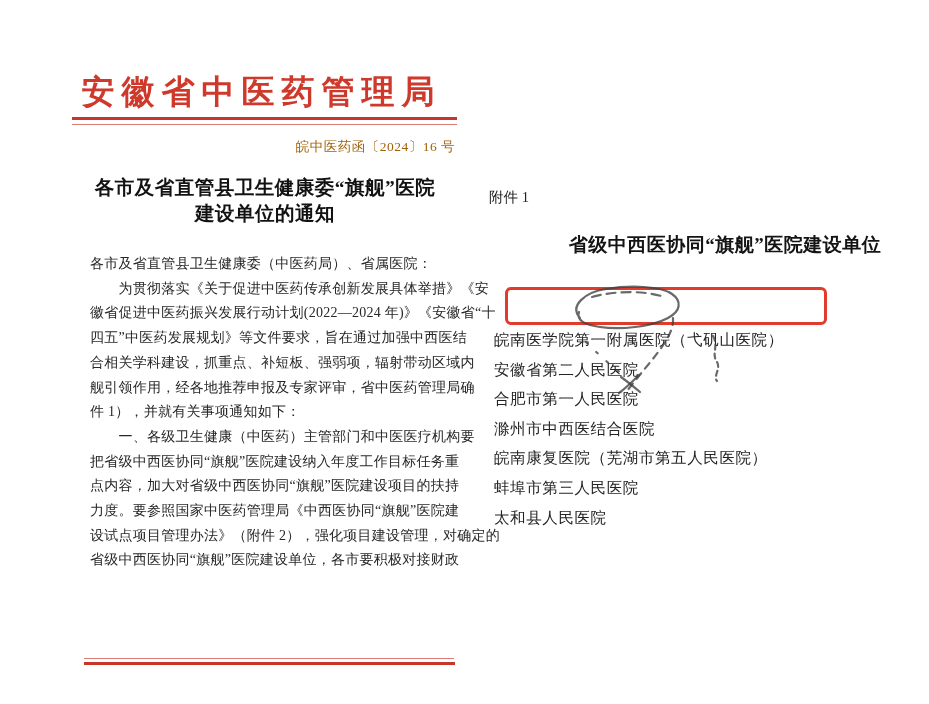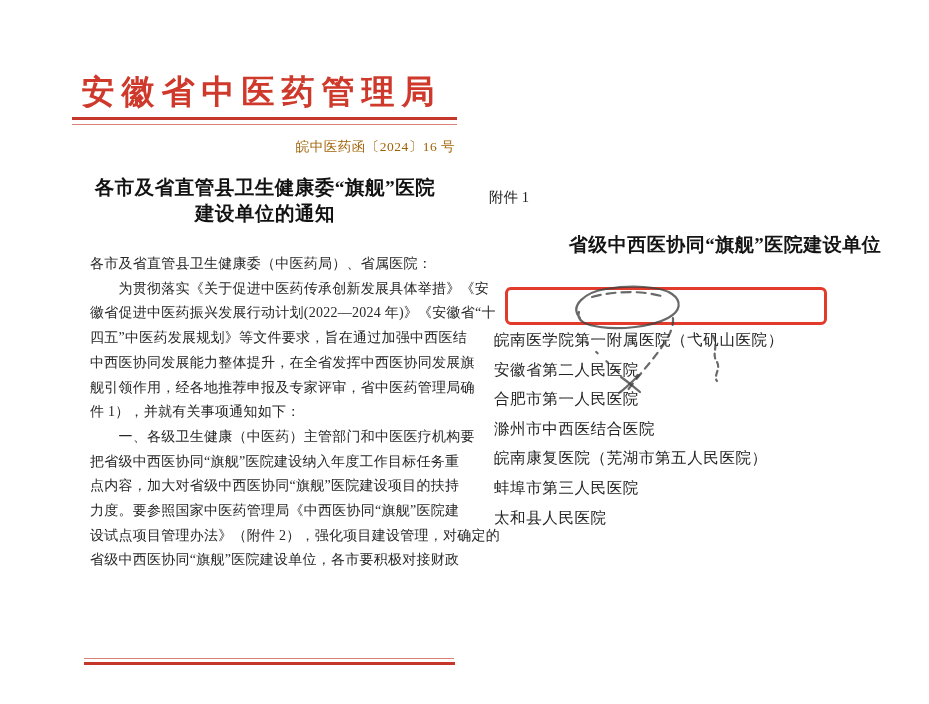--- a/index.html
+++ b/index.html
@@ -88,21 +88,21 @@
 <div class="abs notice-title">
   <div>各市及省直管县卫生健康委“旗舰”医院</div>
   <div>建设单位的通知</div>
 </div>
 
 <div class="abs body-block">
   <div class="body-line">各市及省直管县卫生健康委（中医药局）、省属医院：</div>
   <div class="body-line">　　为贯彻落实《关于促进中医药传承创新发展具体举措》《安</div>
   <div class="body-line">徽省促进中医药振兴发展行动计划(2022—2024 年)》《安徽省“十</div>
   <div class="body-line">四五”中医药发展规划》等文件要求，旨在通过加强中西医结</div>
-  <div class="body-line">中西医协同发展能力整体提升，在全省发挥中西医协同发展旗</div>
+  <div class="body-line">合相关学科建设，抓重点、补短板、强弱项，辐射带动区域内</div>
   <div class="body-line">舰引领作用，经各地推荐申报及专家评审，省中医药管理局确</div>
   <div class="body-line">件 1），并就有关事项通知如下：</div>
   <div class="body-line">　　一、各级卫生健康（中医药）主管部门和中医医疗机构要</div>
   <div class="body-line">把省级中西医协同“旗舰”医院建设纳入年度工作目标任务重</div>
   <div class="body-line">点内容，加大对省级中西医协同“旗舰”医院建设项目的扶持</div>
   <div class="body-line">力度。要参照国家中医药管理局《中西医协同“旗舰”医院建</div>
   <div class="body-line">设试点项目管理办法》（附件 2），强化项目建设管理，对确定的</div>
   <div class="body-line">省级中西医协同“旗舰”医院建设单位，各市要积极对接财政</div>
 </div>
 

